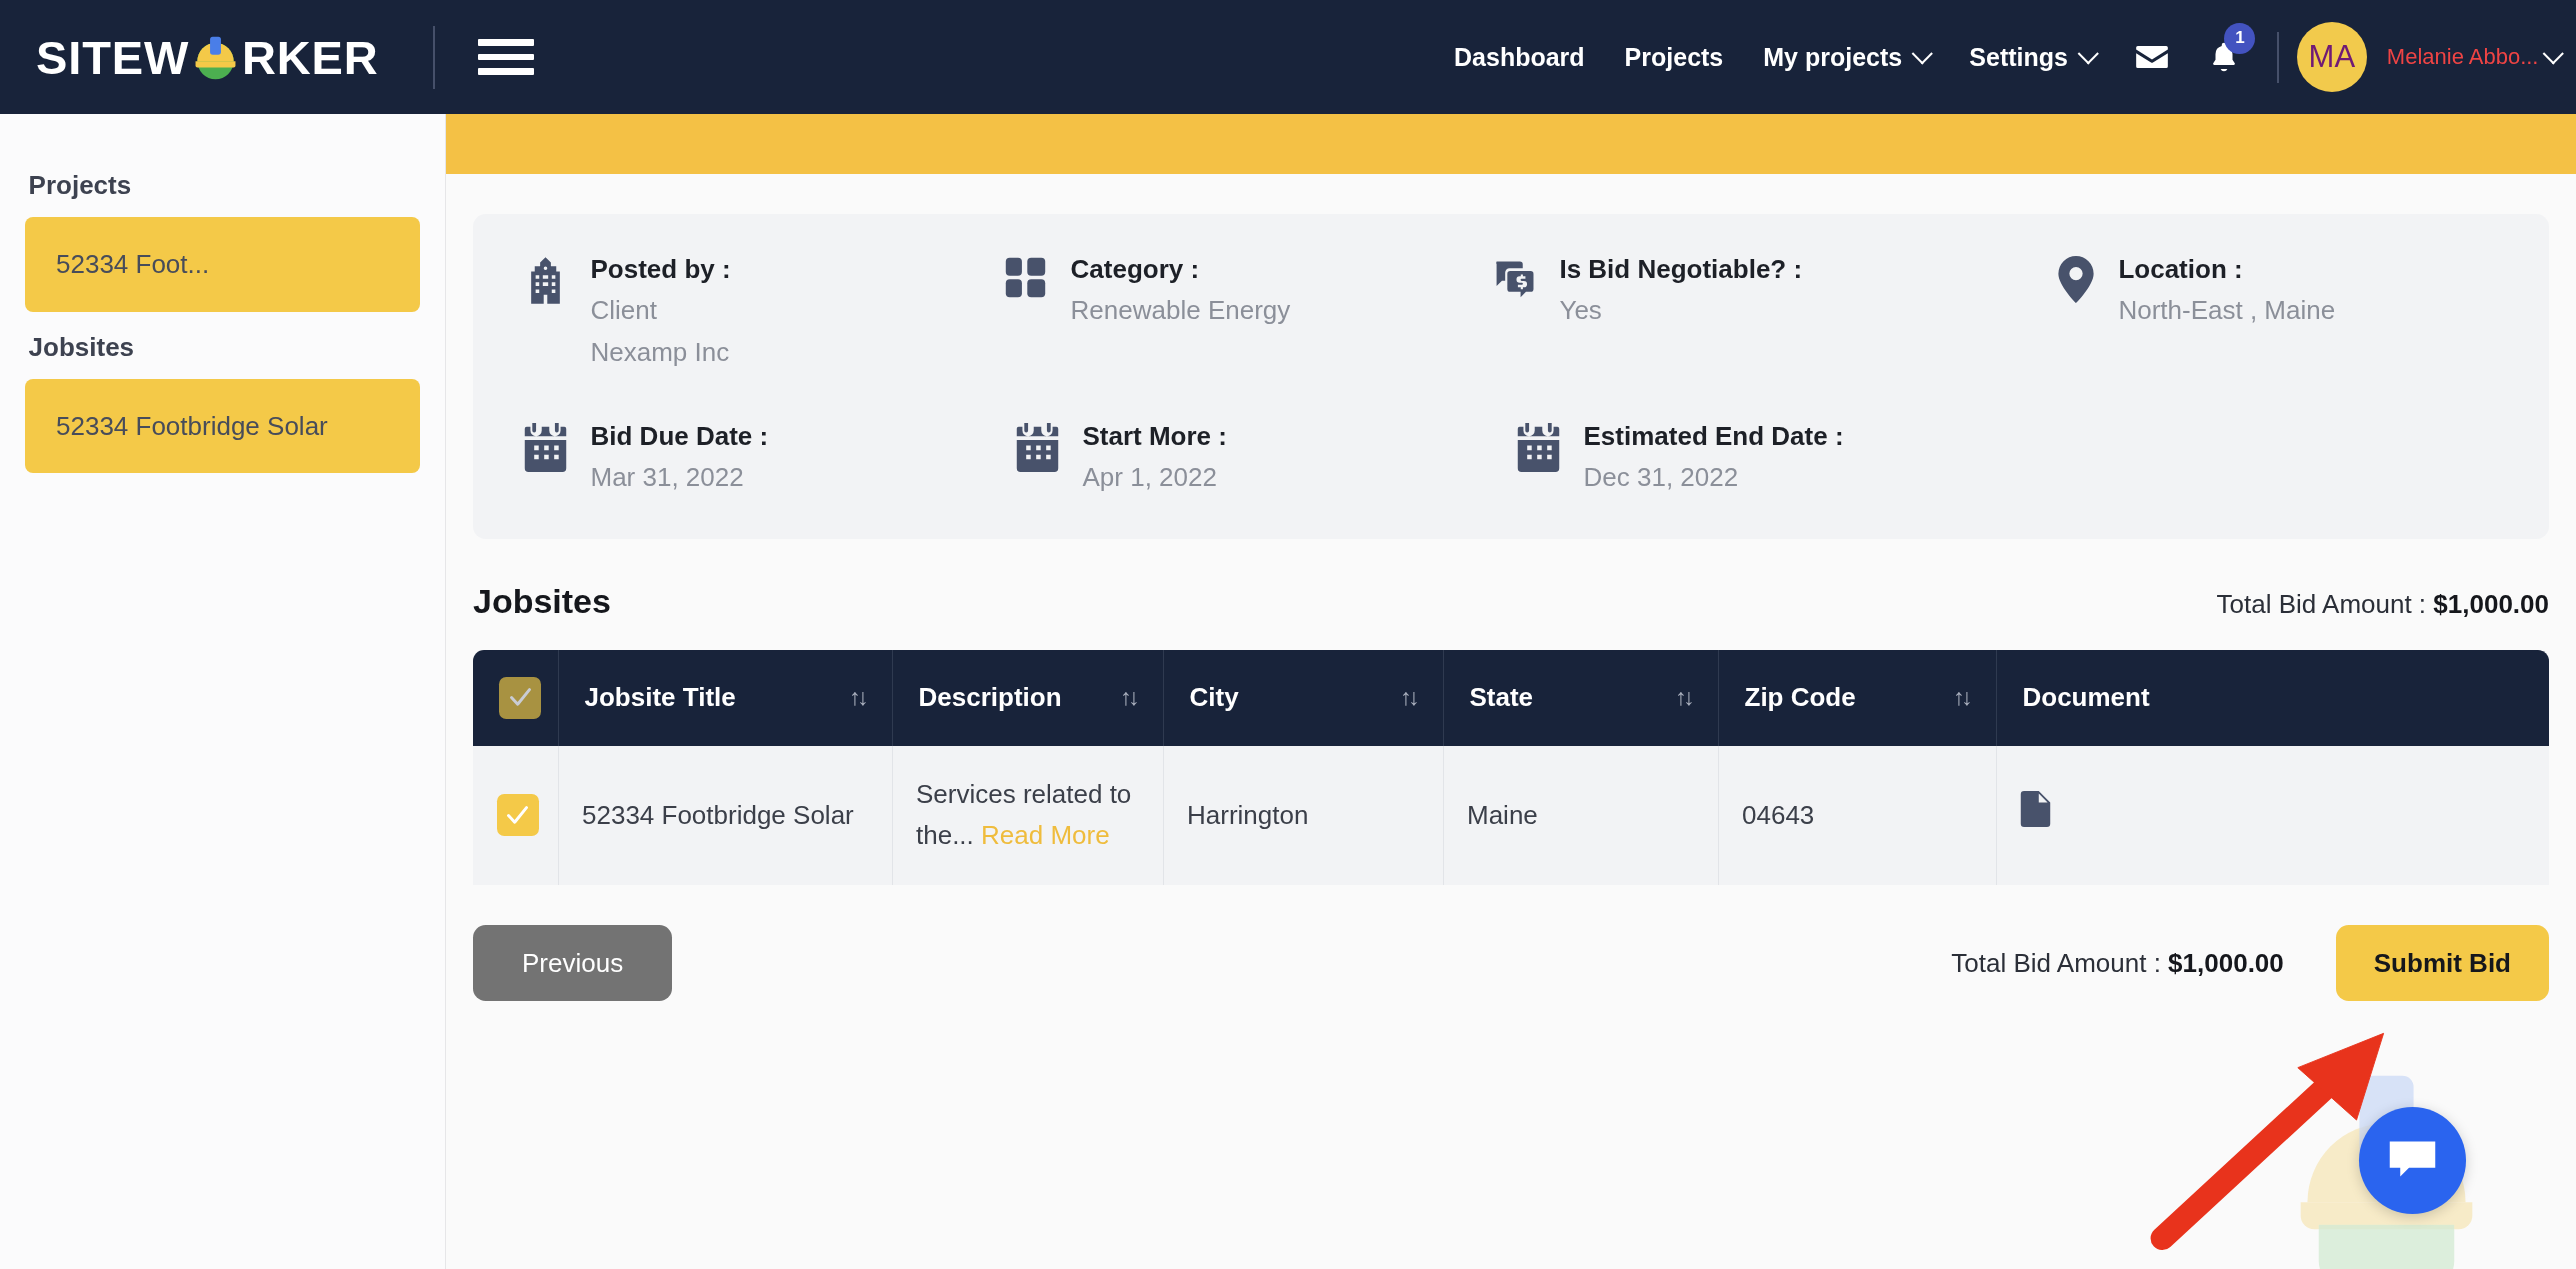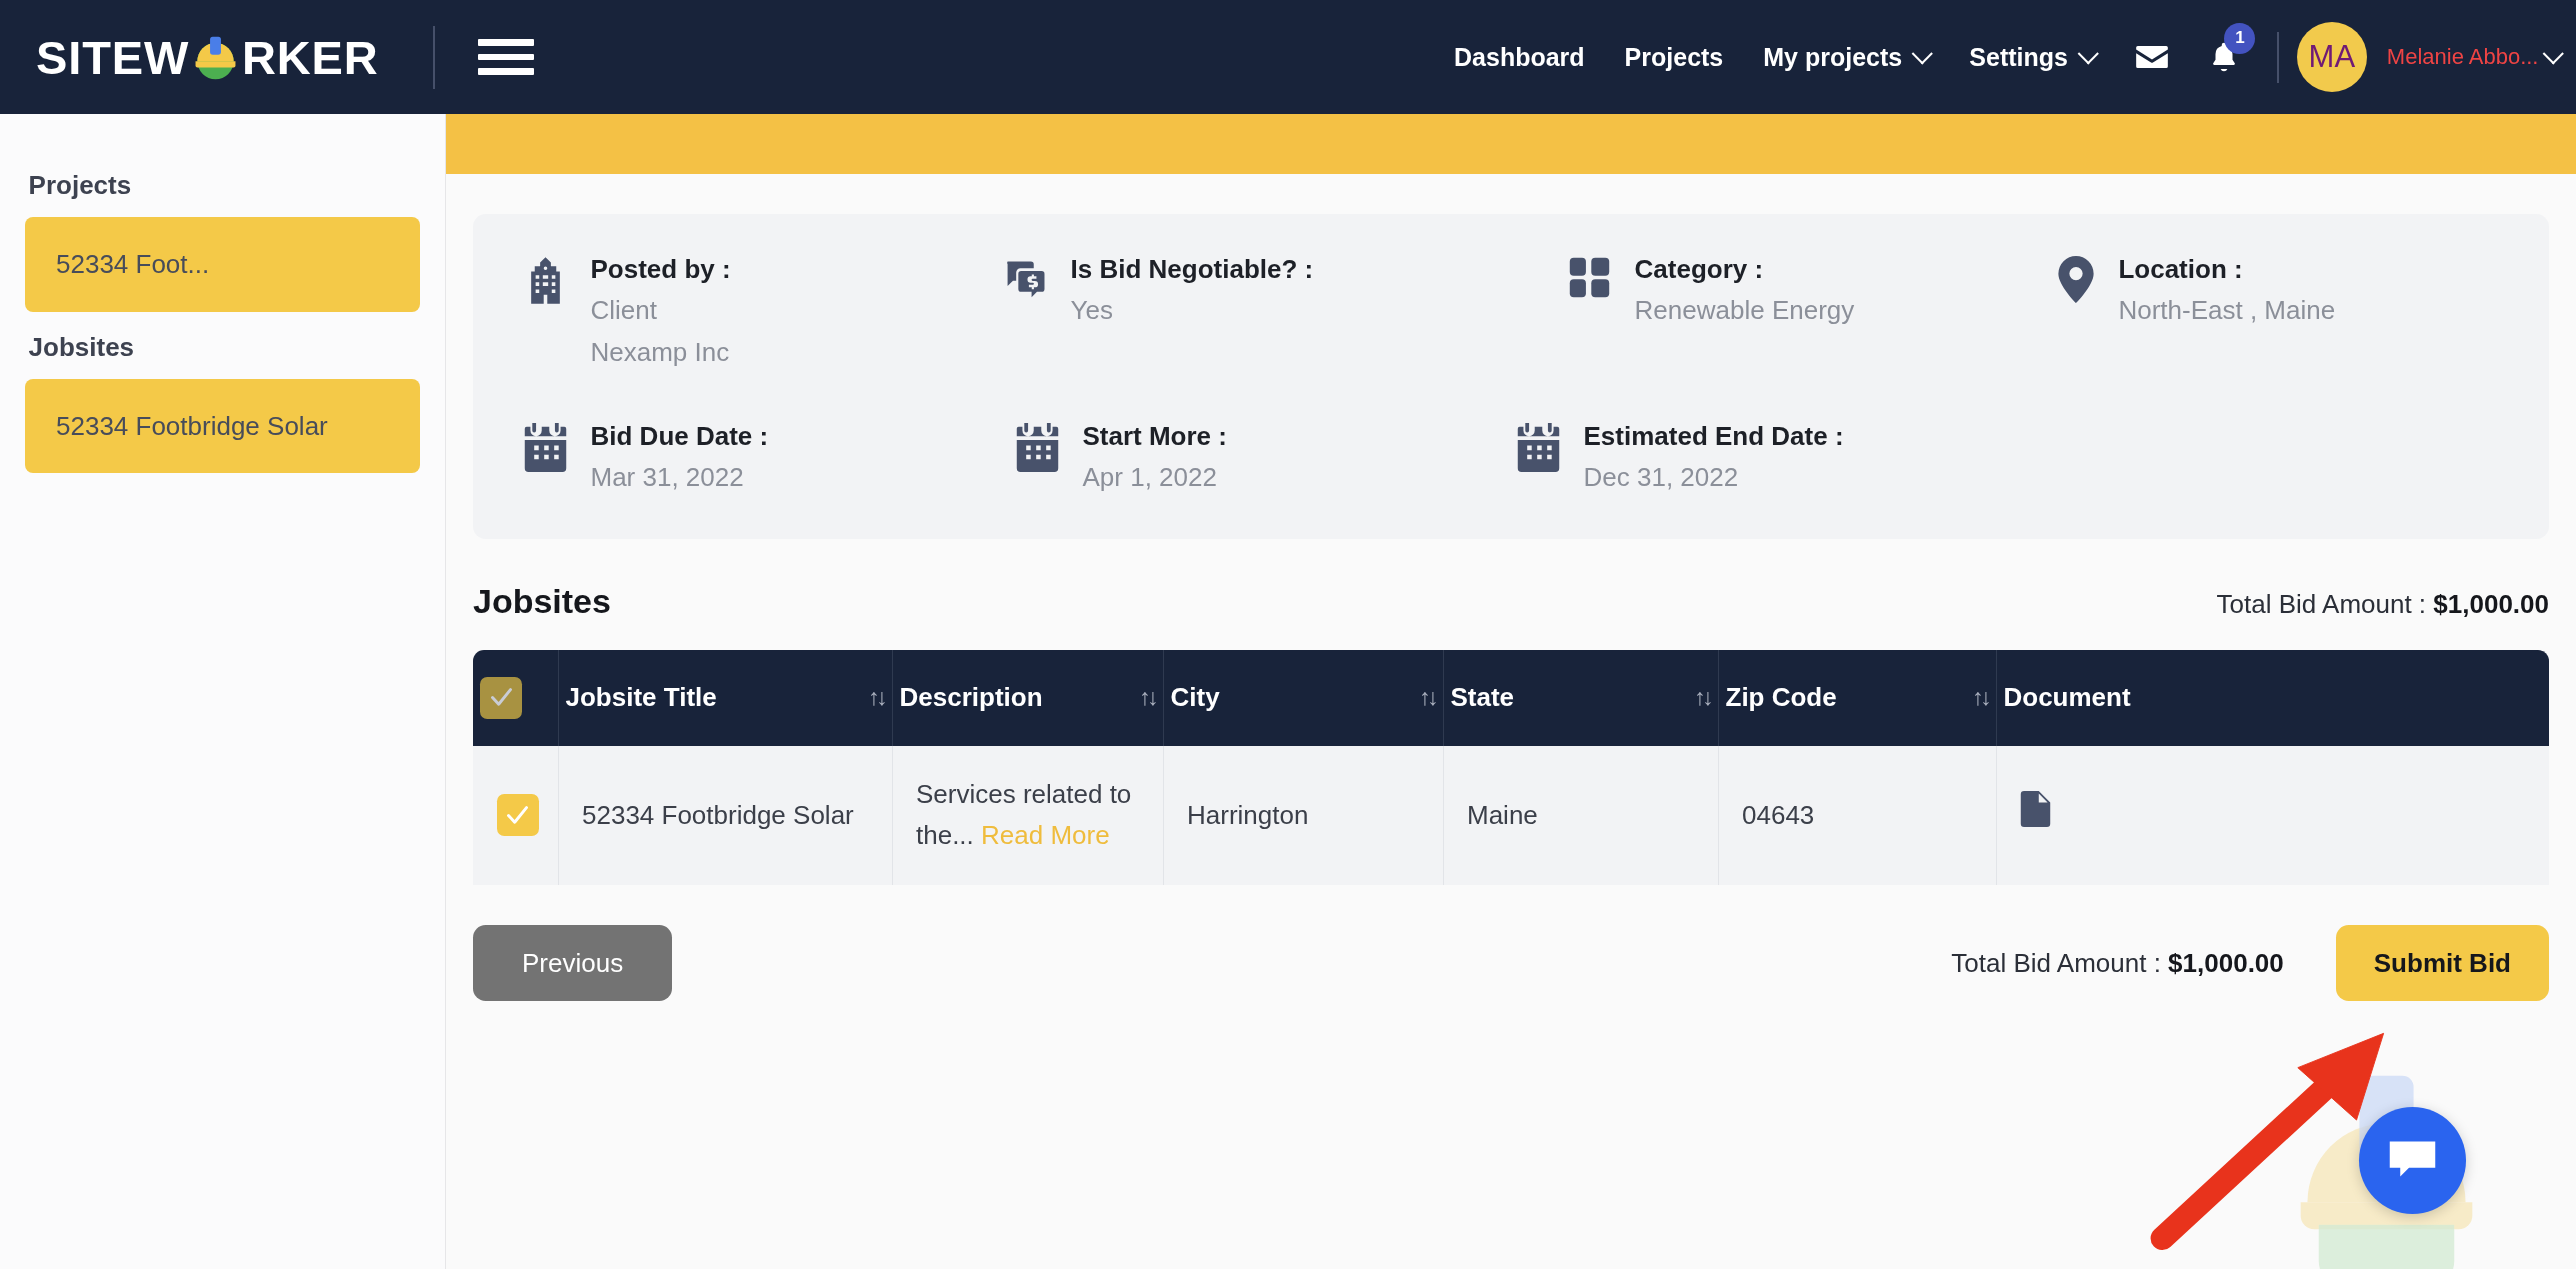--- a/index.html
+++ b/index.html
@@ -141,21 +141,21 @@
     margin-left: auto; font-size: 26px; color: #2b2f38;
   }
   .total-bid b { font-weight: 700; color: #15171c; }
 
   
   .table-wrap { margin: 29px 27px 0 27px; }
   table { border-collapse: collapse; width: 100%; table-layout: fixed; }
   thead tr { background: #18233a; }
   thead th {
     color: #ffffff; font-size: 26px; font-weight: 700;
-    text-align: left; padding: 27px 7px; height: 89px;
+    text-align: left; padding: 27px 26px; height: 89px;
     border-right: 0.9px solid #2f3a50; vertical-align: middle;
   }
   thead th:last-child { border-right: none; }
   thead tr th:first-child { border-top-left-radius: 11px; }
   thead tr th:last-child  { border-top-right-radius: 11px; }
   .th-inner { display: flex; align-items: center; }
   .sort-ico {
     margin-left: auto; color: #a9afbd; font-size: 23.5px;
     letter-spacing: -3.6px; cursor: pointer;
   }
@@ -308,45 +308,45 @@
             <path d="M12 0 9 3v2H6v3H4v18h7v-5h2v5h7V8h-2V5h-3V3zM6.5 10h2v2h-2zm4 0h3v2h-3zm5 0h2v2h-2zm-9 4h2v2h-2zm4 0h3v2h-3zm5 0h2v2h-2zm-9 4h2v2h-2zm9 0h2v2h-2zM11 6.2a1 1 0 1 1 2 0 1 1 0 0 1-2 0z"></path>
           </svg>
         </span>
         <div>
           <div class="info-label">Posted by :</div>
           <div class="info-value">Client</div>
           <div class="info-value">Nexamp Inc</div>
         </div>
       </div>
 
-      <div class="info-item i-3">
-        <span class="info-icon">
-          <svg width="43" height="43" viewBox="0 0 24 24" fill="#48526b">
-            <path d="M2 3h13a1.6 1.6 0 0 1 1.6 1.6v2.2H9.2A2.4 2.4 0 0 0 6.8 9.2v4.6H5l-3 3V4.6A1.6 1.6 0 0 1 2 3z"></path>
-            <path d="M9.6 8.4H21a1.6 1.6 0 0 1 1.6 1.6v8.4A1.6 1.6 0 0 1 21 20h-2.6l-3 3v-3H9.6A1.6 1.6 0 0 1 8 18.4V10a1.6 1.6 0 0 1 1.6-1.6zm5.9 1.9v1h-.6a1.8 1.8 0 0 0 0 3.6h1.2a.6.6 0 0 1 0 1.2h-2.2v1.4h1.6v1h1.2v-1h.5a1.8 1.8 0 0 0 0-3.6h-1.2a.6.6 0 0 1 0-1.2h2.1v-1.4h-1.4v-1z"></path>
-          </svg>
-        </span>
-        <div>
-          <div class="info-label">Is Bid Negotiable? :</div>
-          <div class="info-value">Yes</div>
-        </div>
-      </div>
-
       <div class="info-item i-2">
         <span class="info-icon">
           <svg width="43" height="43" viewBox="0 0 24 24" fill="#48526b">
             <rect x="1" y="1" width="9" height="10" rx="2.2"></rect>
             <rect x="13" y="1" width="10" height="10" rx="2.2"></rect>
             <rect x="1" y="13" width="9" height="10" rx="2.2"></rect>
             <rect x="13" y="13" width="10" height="10" rx="2.2"></rect>
           </svg>
         </span>
         <div>
           <div class="info-label">Category :</div>
           <div class="info-value">Renewable Energy</div>
+        </div>
+      </div>
+
+      <div class="info-item i-3">
+        <span class="info-icon">
+          <svg width="43" height="43" viewBox="0 0 24 24" fill="#48526b">
+            <path d="M2 3h13a1.6 1.6 0 0 1 1.6 1.6v2.2H9.2A2.4 2.4 0 0 0 6.8 9.2v4.6H5l-3 3V4.6A1.6 1.6 0 0 1 2 3z"></path>
+            <path d="M9.6 8.4H21a1.6 1.6 0 0 1 1.6 1.6v8.4A1.6 1.6 0 0 1 21 20h-2.6l-3 3v-3H9.6A1.6 1.6 0 0 1 8 18.4V10a1.6 1.6 0 0 1 1.6-1.6zm5.9 1.9v1h-.6a1.8 1.8 0 0 0 0 3.6h1.2a.6.6 0 0 1 0 1.2h-2.2v1.4h1.6v1h1.2v-1h.5a1.8 1.8 0 0 0 0-3.6h-1.2a.6.6 0 0 1 0-1.2h2.1v-1.4h-1.4v-1z"></path>
+          </svg>
+        </span>
+        <div>
+          <div class="info-label">Is Bid Negotiable? :</div>
+          <div class="info-value">Yes</div>
         </div>
       </div>
 
       <div class="info-item i-4">
         <span class="info-icon">
           <svg width="38" height="47" viewBox="0 0 18 24" fill="#48526b">
             <path d="M9 0a9 9 0 0 0-9 9c0 6 9 15 9 15s9-9 9-15a9 9 0 0 0-9-9zm0 5.6A3.4 3.4 0 1 1 9 12.4 3.4 3.4 0 0 1 9 5.6z"></path>
           </svg>
         </span>
         <div>

